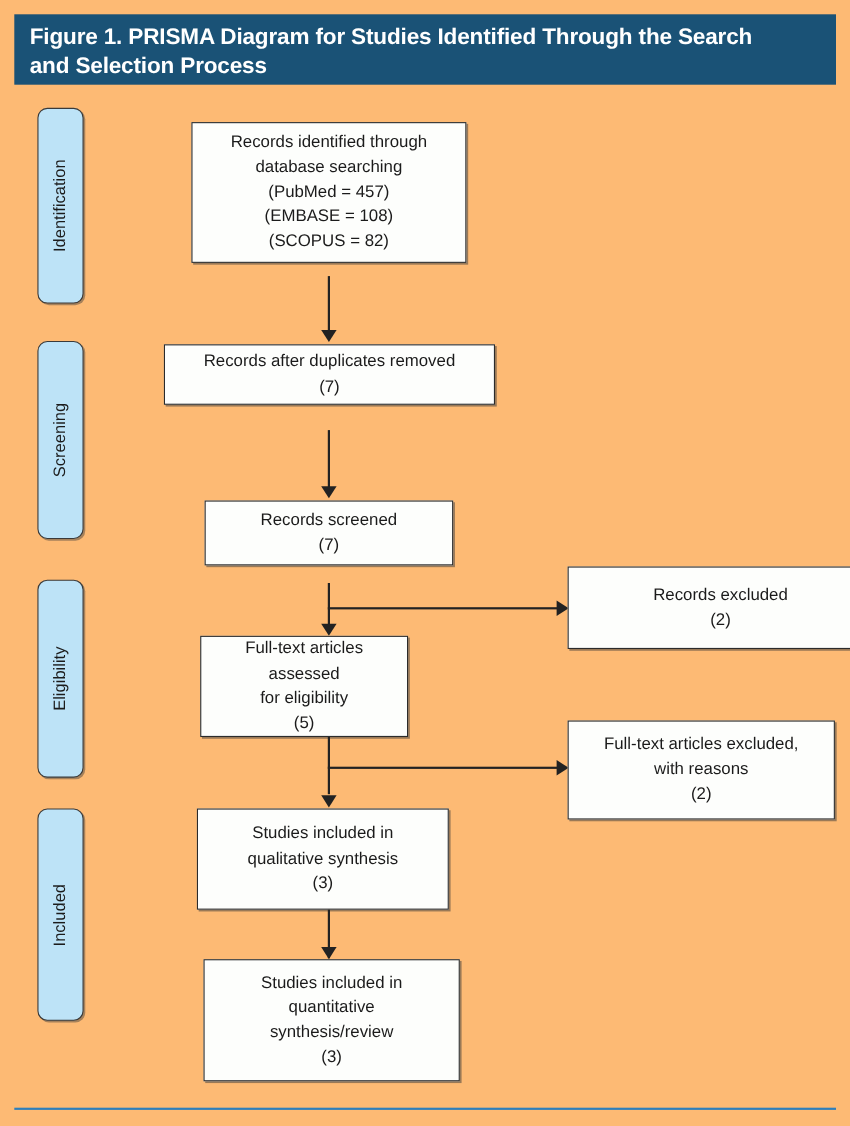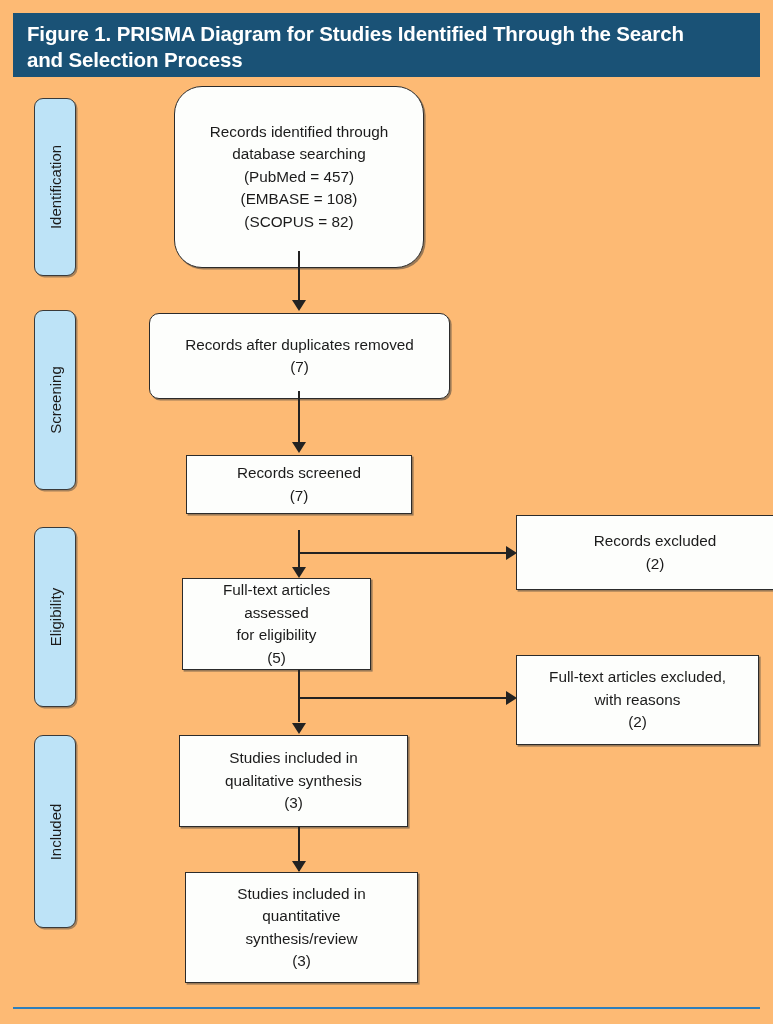--- a/index.html
+++ b/index.html
@@ -142,32 +142,32 @@
   </div>
 
   <div class="stage-tab" style="left:34px; top:527px; width:42px; height:180px;">
     <span class="stage-tab-label">Eligibility</span>
   </div>
 
   <div class="stage-tab" style="left:34px; top:735px; width:42px; height:193px;">
     <span class="stage-tab-label">Included</span>
   </div>
 
-  <div class="flow-box" style="left:174px; top:86px; width:250px; height:182px;border-radius:28px;">
+  <div class="flow-box" style="left:174px; top:111px; width:250px; height:128px;">
     <div class="flow-box-text">Records identified through
 database searching
 (PubMed = 457)
 (EMBASE = 108)
 (SCOPUS = 82)</div>
   </div>
 
   <div class="conn-v" style="left:298px; top:251px; height:51px;"></div>
   <div class="arrow-down" style="left:292px; top:300px;"></div>
 
-  <div class="flow-box" style="left:149px; top:313px; width:301px; height:86px;border-radius:10px;">
+  <div class="flow-box" style="left:149px; top:313px; width:301px; height:55px;">
     <div class="flow-box-text">Records after duplicates removed
 (7)</div>
   </div>
 
   <div class="conn-v" style="left:298px; top:391px; height:53px;"></div>
   <div class="arrow-down" style="left:292px; top:442px;"></div>
 
   <div class="flow-box" style="left:186px; top:455px; width:226px; height:59px;">
     <div class="flow-box-text">Records screened
 (7)</div>

